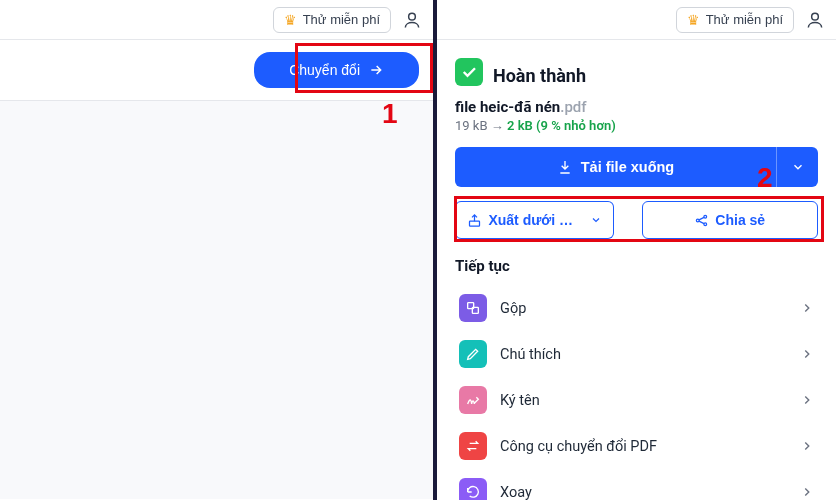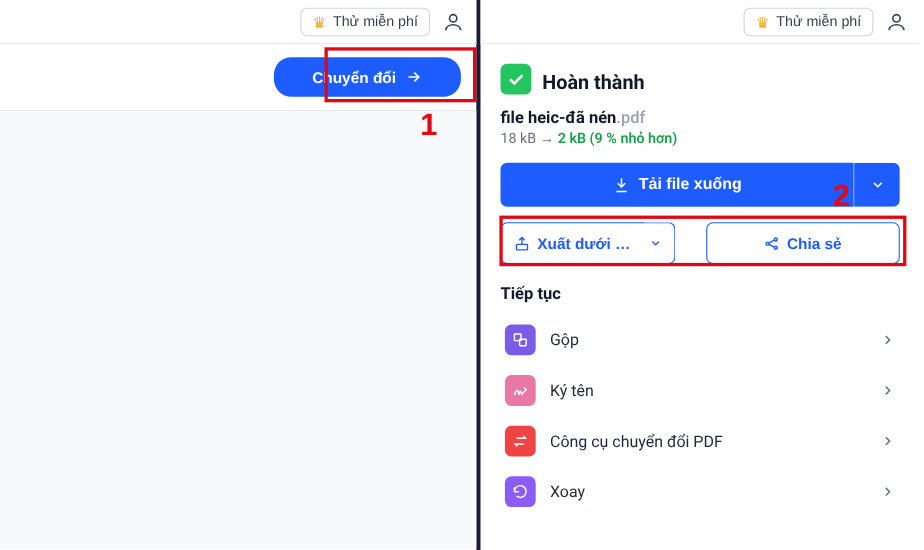--- a/index.html
+++ b/index.html
@@ -49,21 +49,21 @@
 
   
   .convert-bar {
     display:flex; justify-content:flex-end; align-items:center;
     padding: 12px 14px;
     border-bottom: 1px solid #e5e7eb;
   }
   .btn-primary {
     background:#1d5cff; color:#fff; border:none;
     border-radius:16px; padding:10px 35px;
-    font-size:14px; font-weight:700;
+    font-size:14px; font-weight:400;
     display:inline-flex; align-items:center; gap:8px;
   }
   .left-body { background:#f8f9fb; height:calc(100% - 40px - 62px); }
 
   
   .anno-box { position:absolute; border:3px solid #e30613; pointer-events:none; }
   .anno-num { position:absolute; color:#e30613; font-weight:900; font-size:28px; pointer-events:none; font-family: Arial, sans-serif; }
 
   
   .rt-body { padding: 18px 18px 0 18px; }
@@ -182,21 +182,21 @@
             <path d="M5 12l5 5L20 7"></path>
           </svg>
       </span>
       <span class="done-title">Hoàn thành</span>
     </div>
 
     <div class="file-line">
       <span>file heic-đã nén</span><span class="file-ext">.pdf</span>
     </div>
     <div class="size-line">
-      <span>18 kB</span>
+      <span>19 kB</span>
       <span class="arrow-sm">→</span>
       <span class="size-new">2 kB</span>
       <span class="size-pct">(9 % nhỏ hơn)</span>
     </div>
 
     <div class="dl-row">
       <button class="btn-dl">
         <svg width="16" height="16" viewBox="0 0 24 24" fill="none" stroke="currentColor" stroke-width="2">
             <path d="M12 3v12M7 10l5 5 5-5M5 21h14"></path>
           </svg>
@@ -245,20 +245,33 @@
             </svg>
           </span>
           <span>Gộp</span>
           <span class="chev">
             <svg width="14" height="14" viewBox="0 0 24 24" fill="none" stroke="currentColor" stroke-width="2.4">
               <path d="M9 6l6 6-6 6"></path>
             </svg>
           </span>
         </div>
         <div class="cont-item">
+          <span class="ci-ico ico-teal">
+            <svg width="16" height="16" viewBox="0 0 24 24" fill="none" stroke="currentColor" stroke-width="2">
+              <path d="M4 20l4-1 11-11-3-3L5 16l-1 4z"></path>
+            </svg>
+          </span>
+          <span>Chú thích</span>
+          <span class="chev">
+            <svg width="14" height="14" viewBox="0 0 24 24" fill="none" stroke="currentColor" stroke-width="2.4">
+              <path d="M9 6l6 6-6 6"></path>
+            </svg>
+          </span>
+        </div>
+        <div class="cont-item">
           <span class="ci-ico ico-pink">
             <svg width="16" height="16" viewBox="0 0 24 24" fill="none" stroke="currentColor" stroke-width="2">
               <path d="M4 18c3-8 5-8 6 0 1-6 3-6 4 0M17 8l3 3-6 6"></path>
             </svg>
           </span>
           <span>Ký tên</span>
           <span class="chev">
             <svg width="14" height="14" viewBox="0 0 24 24" fill="none" stroke="currentColor" stroke-width="2.4">
               <path d="M9 6l6 6-6 6"></path>
             </svg>

